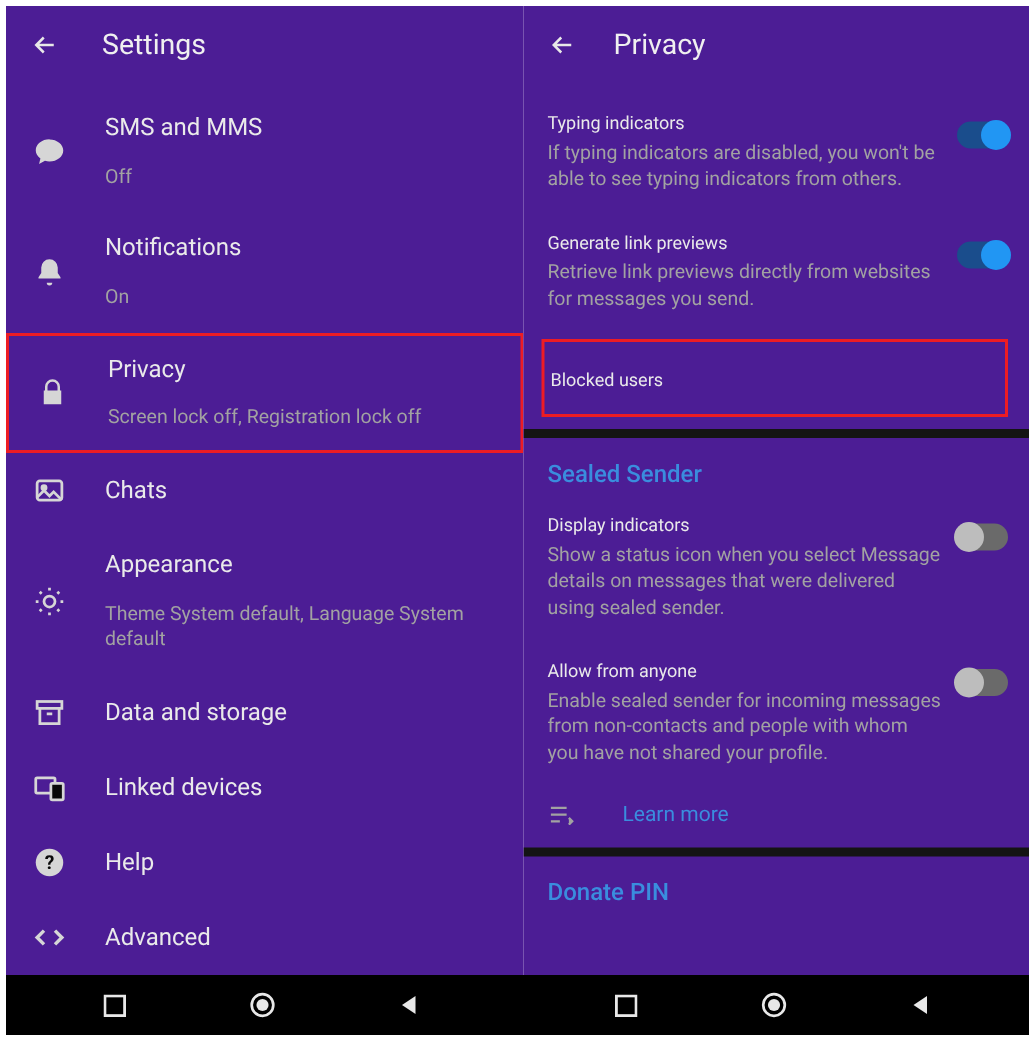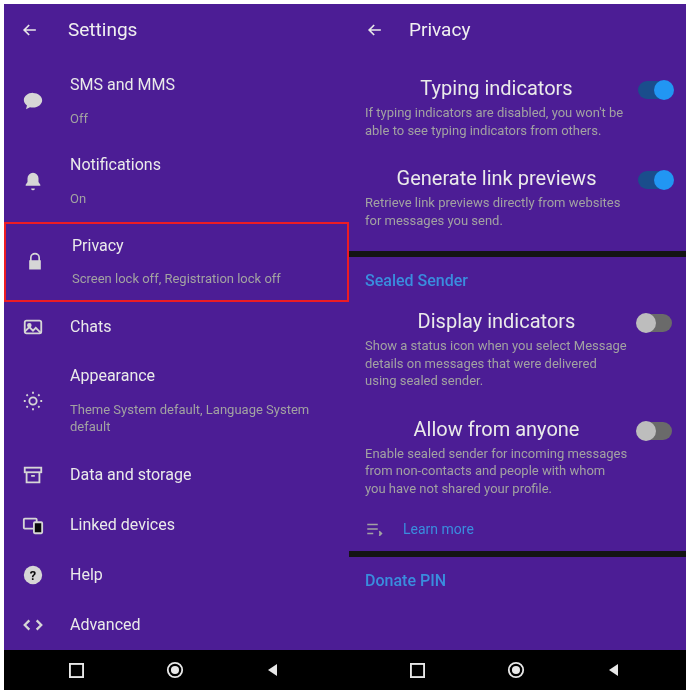--- a/index.html
+++ b/index.html
@@ -102,24 +102,23 @@
       align-items: flex-start;
       gap: 10px;
     }
     .priv-text {
       flex: 1;
       display: flex;
       flex-direction: column;
       gap: 3px;
     }
     .priv-title {
-      font-size: 20px;
+      font-size: 12px;
       color: #eaeaea;
       line-height: 1.3;
-      text-align: center;
     }
     .priv-sub {
       font-size: 13px;
       color: #a2a2a2;
       line-height: 1.35;
     }
     .toggle-wrap {
       padding-top: 6px;
     }
     .toggle {
@@ -160,21 +159,21 @@
       color: #3a8dde;
       font-weight: 500;
     }
     .blocked-row {
       margin: 4px 14px 0 12px;
       padding: 14px 4px;
     }
     .learn-more-row {
       display: flex;
       align-items: center;
-      gap: 20px;
+      gap: 32px;
       padding: 10px 16px 14px 16px;
     }
     .learn-link {
       color: #3a8dde;
       font-size: 14px;
     }
     .note-icon {
       width: 18px;
       height: 14px;
       color: #a2a2a2;
@@ -377,20 +376,23 @@
         <span class="priv-title">Generate link previews</span>
         <span class="priv-sub">Retrieve link previews directly from websites for messages you send.</span>
       </div>
       <div class="toggle-wrap">
         <div class="toggle toggle-on">
             <div class="toggle-knob"></div>
           </div>
       </div>
     </div>
 
+    <div class="blocked-row highlight-red">
+      <span class="priv-title">Blocked users</span>
+    </div>
 
     <div class="section-divider" style="margin-top:8px;"></div>
 
     <div class="section-header">Sealed Sender</div>
 
     <div class="priv-item">
       <div class="priv-text">
         <span class="priv-title">Display indicators</span>
         <span class="priv-sub">Show a status icon when you select Message details on messages that were delivered using sealed sender.</span>
       </div>

